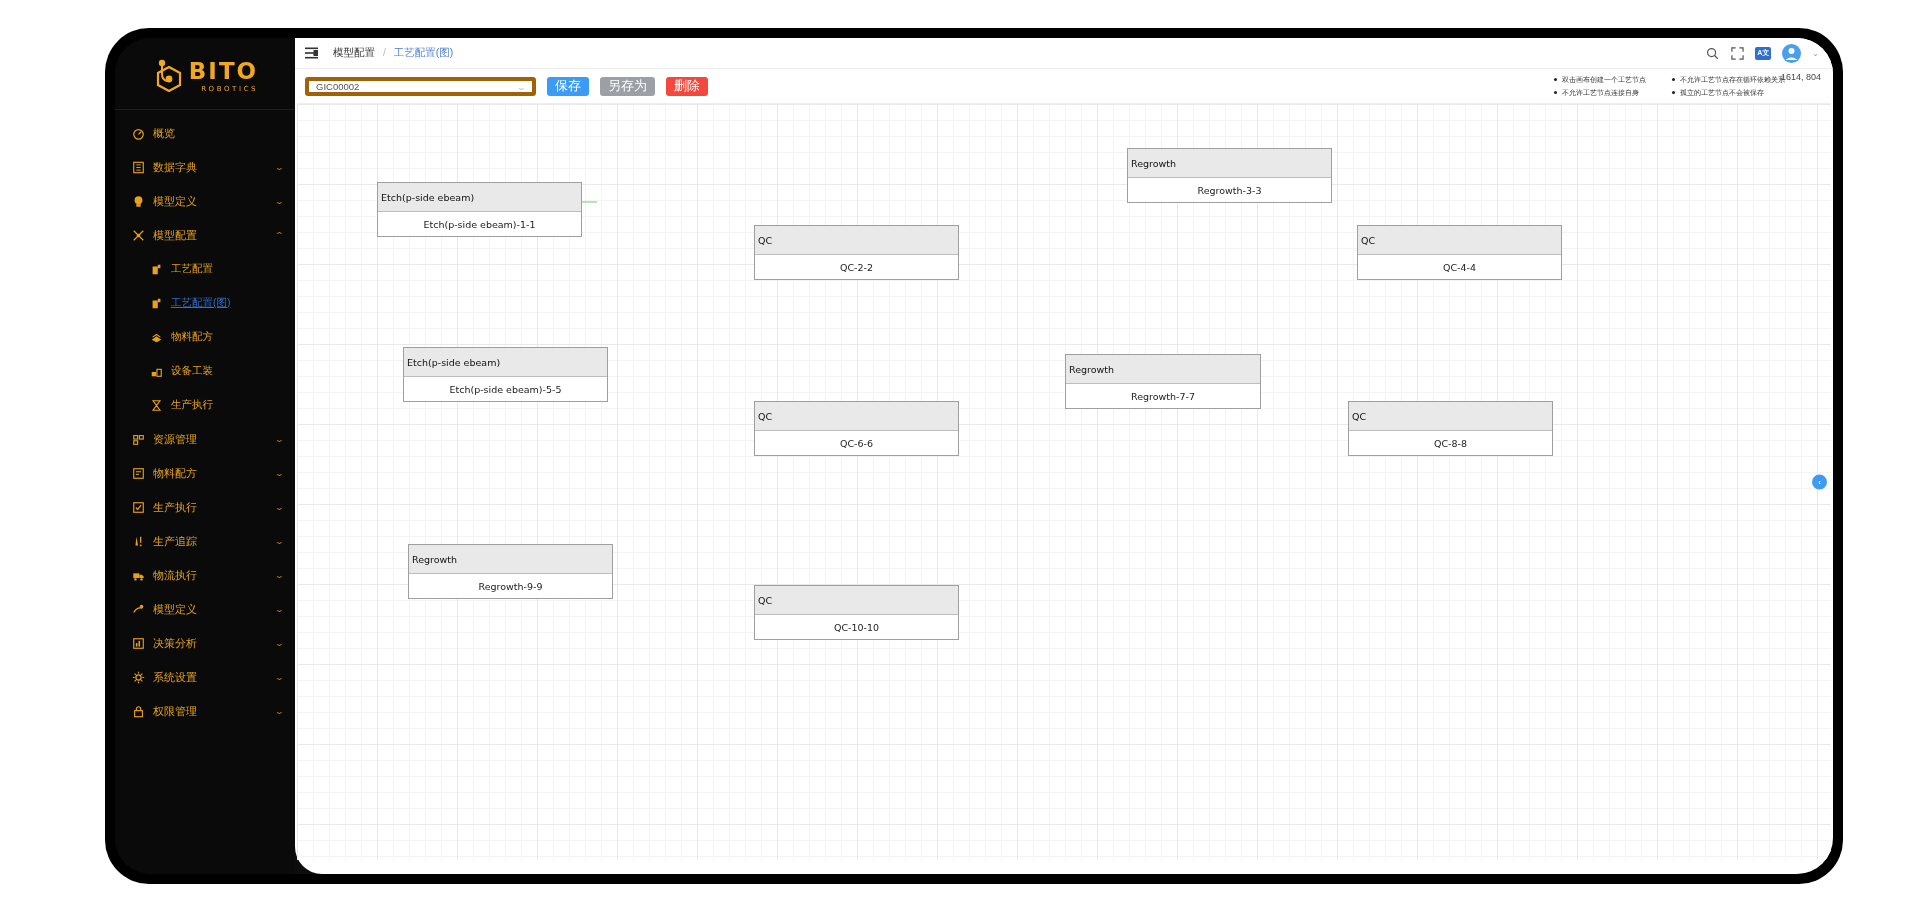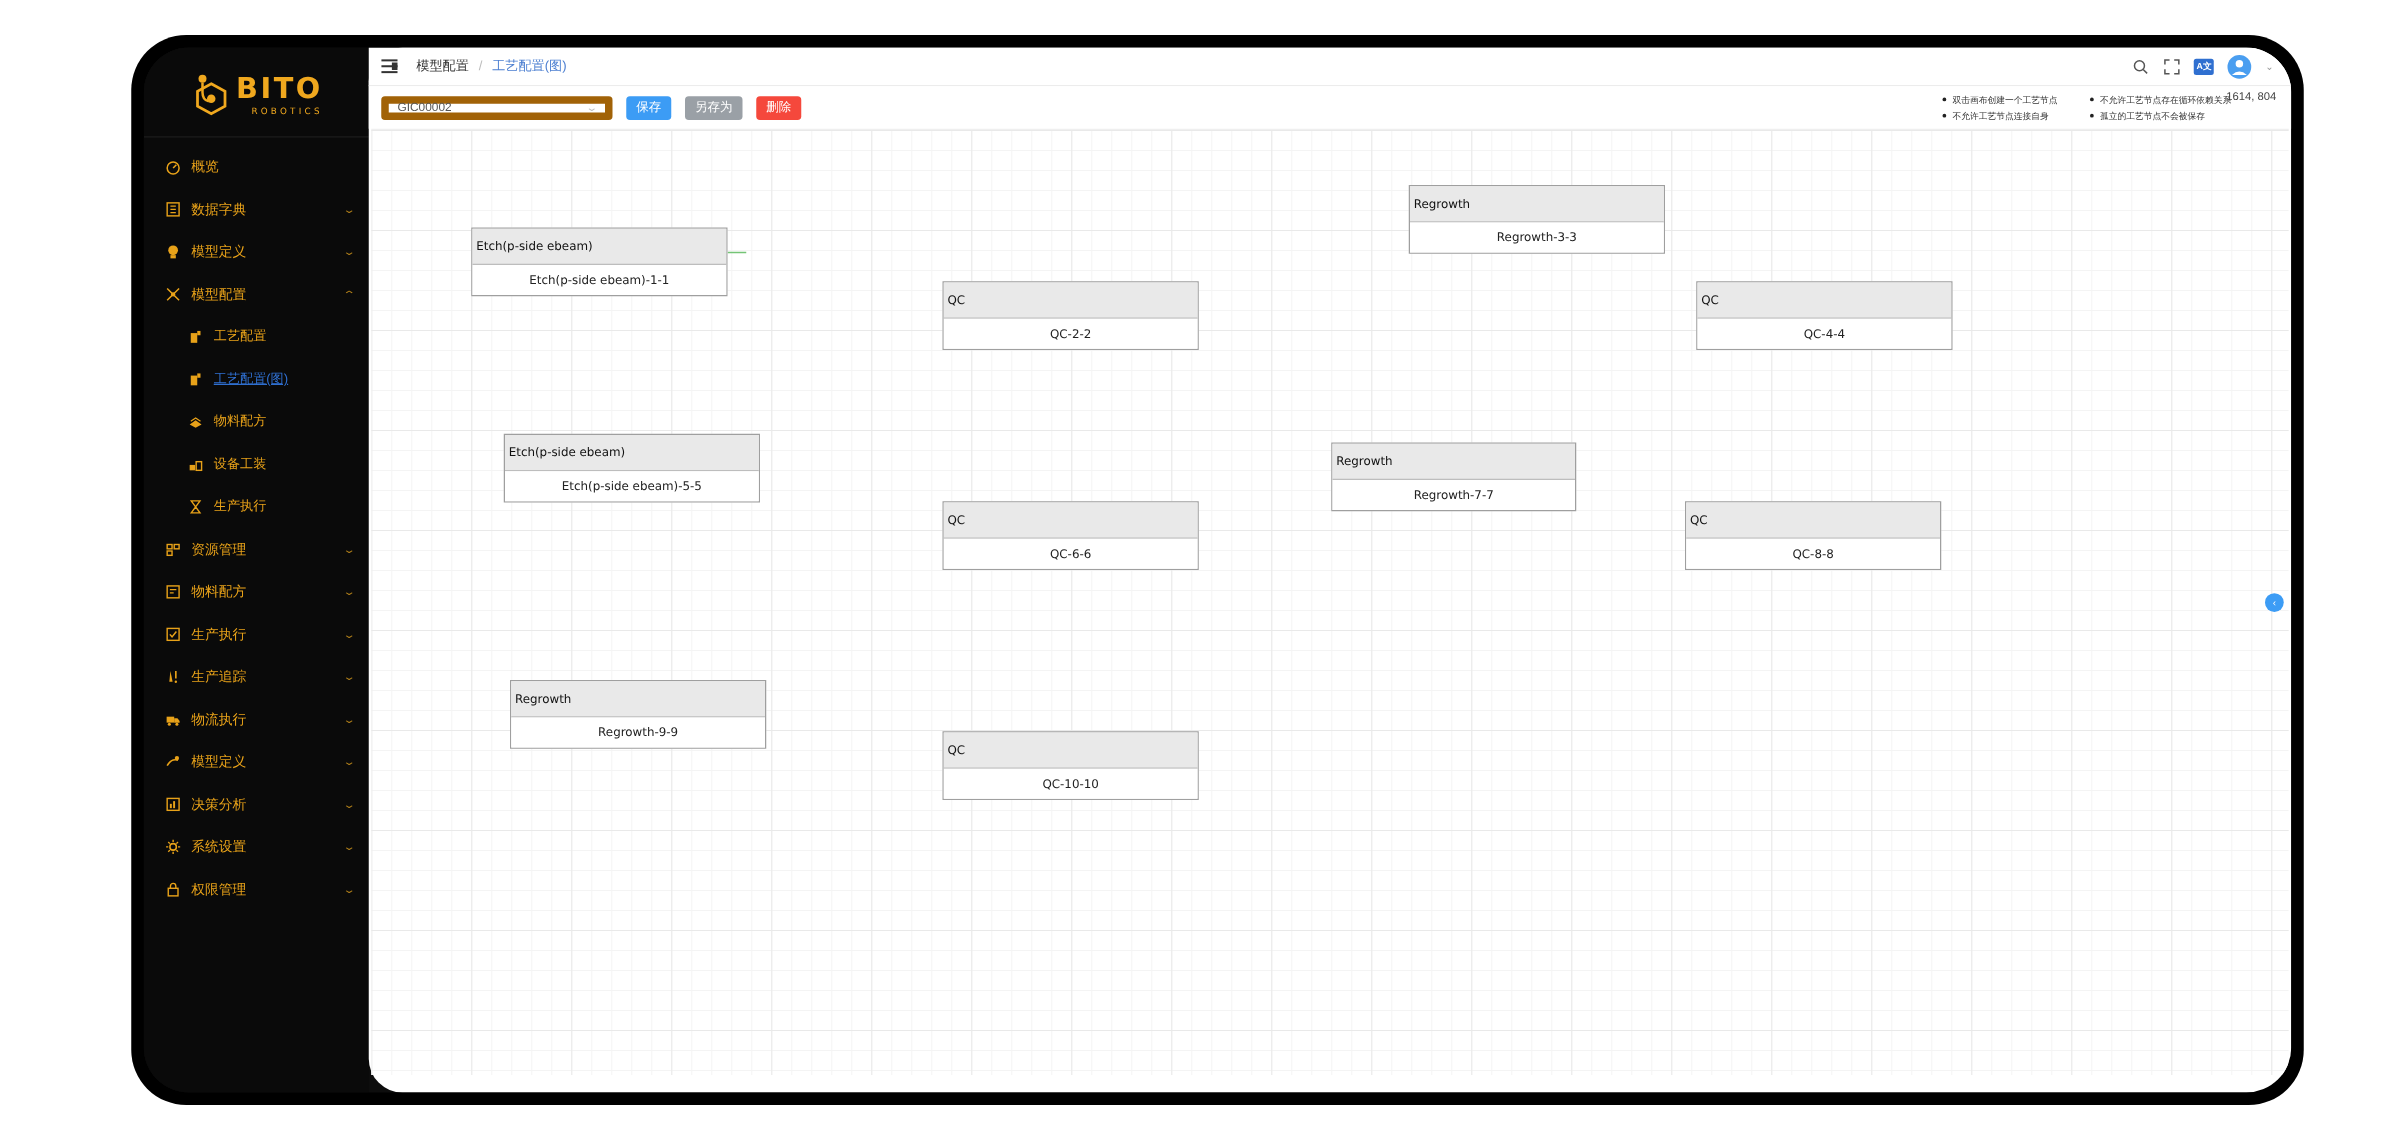--- a/index.html
+++ b/index.html
@@ -153,42 +153,42 @@
   .toolbar {
     height: 34px;
     flex: 0 0 34px;
     display: flex;
     align-items: center;
     padding: 0 10px;
     background: #fff;
     position: relative;
   }
   .select-box {
-    width: 185px;
+    width: 231px;
     height: 19px;
-    border: 6px solid #a16207;
+    border: 4px solid #a16207;
     border-radius: 3px;
     background: #fff;
     display: flex;
-    align-items: center;
+    align-items: flex-end;
     padding: 0 7px;
     font-size: 9.5px;
     color: #555;
     cursor: pointer;
   }
   .select-box .sv { flex: 1 1 auto; }
   .select-box .sc { color: #bfbfbf; font-size: 8px; transform: scaleX(1.5);}
   .btn {
     height: 19px;
     min-width: 34px;
     padding: 0 8px;
     border-radius: 3px;
     border: none;
     color: #fff;
-    font-size: 10px;
+    font-size: 13px;
     margin-left: 11px;
     cursor: pointer;
     display: inline-flex;
     align-items: center;
     justify-content: center;
     font-family: "Liberation Sans", sans-serif;
   }
   .btn-primary { background: #3c9cf5; }
   .btn-default { background: #9aa0a6; }
   .btn-danger  { background: #f5483c; }

